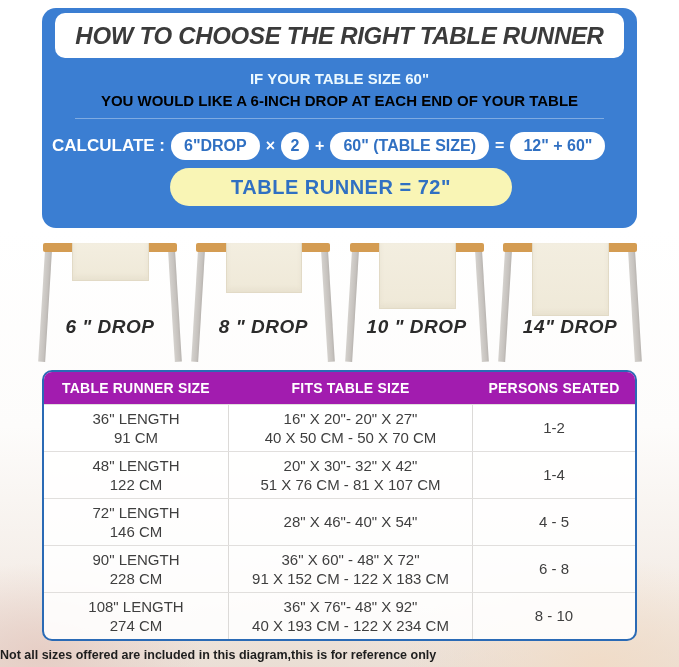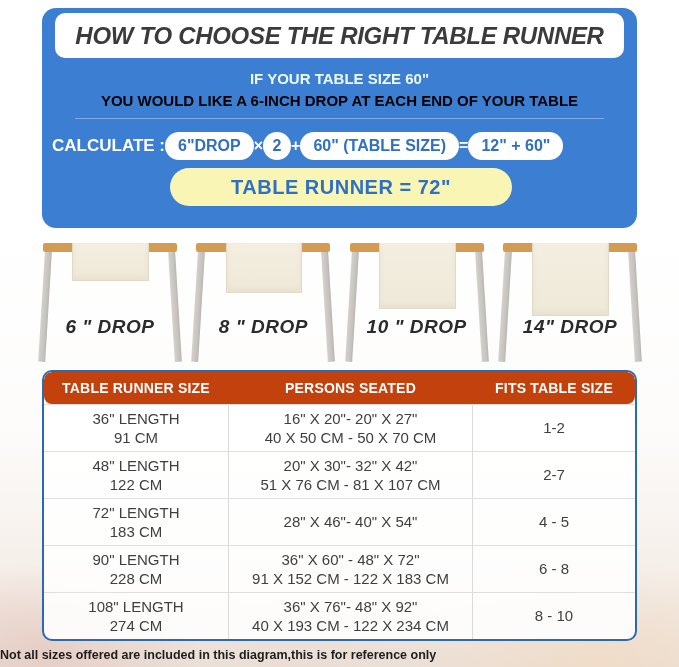--- a/index.html
+++ b/index.html
@@ -33,21 +33,21 @@
   .page-title {
     font-size: 24px; font-weight: bold; font-style: italic;
     color: #3b3b3b; letter-spacing: -0.3px; white-space: nowrap;
   }
   .sub { position: absolute; width: 100%; text-align: center; font-weight: bold; font-size: 15px; }
   .sub1 { top: 62px; color: #ecf9ff; }
   .sub2 { top: 84px; color: #000000; }
   .hero-divider { position: absolute; top: 110px; left: 33px; right: 33px; height: 1px; background: rgba(255,255,255,0.35); }
   .calc-row {
     position: absolute; top: 122px; left: 10px; right: 8px; height: 31px;
-    display: flex; align-items: center; justify-content: flex-start;
+    display: flex; align-items: center; gap: 6px; justify-content: flex-start;
   }
   .calc-label { color: #ffffff; font-weight: bold; font-size: 17px; white-space: nowrap; }
   .pill {
     background: #ffffff; color: #3070c2; font-weight: bold; font-size: 16px;
     border-radius: 16px; padding: 5px 13px; white-space: nowrap; text-align: center;
   }
   .pill-circle {
     width: 28px; height: 28px; padding: 0; border-radius: 50%;
     display: flex; align-items: center; justify-content: center; flex: none;
   }
@@ -90,21 +90,21 @@
   }
 
   
   .size-table {
     position: absolute; left: 42px; top: 370px; width: 595px;
     border: 2px solid #2a6ab5; border-radius: 10px; overflow: hidden;
     background: rgba(255,255,255,0.88);
   }
   .thead {
     display: grid; grid-template-columns: 184px 245px 162px; height: 32px;
-    background: #c2410c; align-items: center; border-radius: 8px;
+    background: #a21caf; align-items: center;
   }
   .th { text-align: center; color: #ffffff; font-weight: bold; font-size: 14px; letter-spacing: 0.2px; }
   .trow {
     display: grid; grid-template-columns: 184px 245px 162px; height: 47px;
     border-top: 1px solid #e1dfdd;
   }
   .trow:first-of-type { border-top: none; }
   .td {
     display: flex; flex-direction: column; align-items: center; justify-content: center;
     text-align: center; font-size: 15px; color: #3f3f3f; line-height: 1.28; height: 100%;
@@ -171,22 +171,22 @@
       <div class="leg leg-right"></div>
       <div class="tabletop"></div>
       <div class="runner"></div>
       <div class="drop-label">14" DROP</div>
     </div>
   </section>
 
   <section class="size-table">
     <div class="thead">
       <div class="th">TABLE RUNNER SIZE</div>
+      <div class="th">FITS TABLE SIZE</div>
       <div class="th">PERSONS SEATED</div>
-      <div class="th">FITS TABLE SIZE</div>
     </div>
 
     <div class="trow">
       <div class="td">
         <span>36" LENGTH</span>
         <span>91 CM</span>
       </div>
       <div class="td td-mid">
         <span>16" X 20"- 20" X 27"</span>
         <span>40 X 50 CM - 50 X 70 CM</span>
@@ -199,28 +199,28 @@
     <div class="trow">
       <div class="td">
         <span>48" LENGTH</span>
         <span>122 CM</span>
       </div>
       <div class="td td-mid">
         <span>20" X 30"- 32" X 42"</span>
         <span>51 X 76 CM - 81 X 107 CM</span>
       </div>
       <div class="td">
-        <span>2-7</span>
+        <span>1-4</span>
       </div>
     </div>
 
     <div class="trow">
       <div class="td">
         <span>72" LENGTH</span>
-        <span>183 CM</span>
+        <span>146 CM</span>
       </div>
       <div class="td td-mid">
         <span>28" X 46"- 40" X 54"</span>
       </div>
       <div class="td">
         <span>4 - 5</span>
       </div>
     </div>
 
     <div class="trow">

